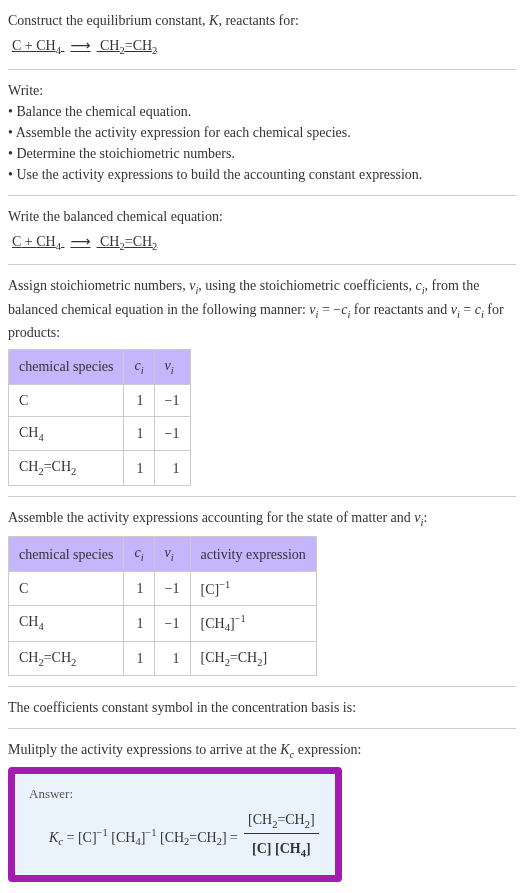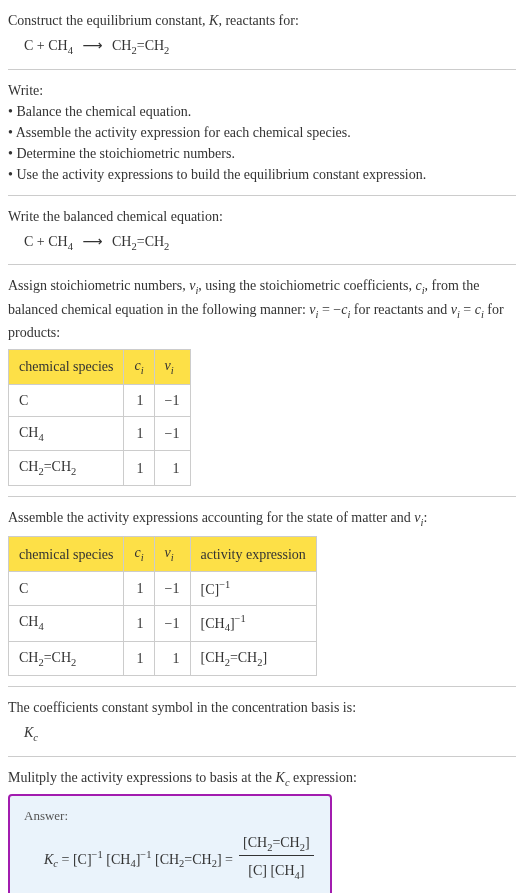--- a/index.html
+++ b/index.html
@@ -19,21 +19,22 @@
     .section {
       margin-bottom: 8px;
     }
     hr {
       border: none;
       border-top: 1px solid #ccc;
       margin: 10px 0;
     }
     .equation {
       font-family: Georgia, serif;
-      margin: 4px 16px;
+      margin: 4px 4px;
+      text-decoration: underline;
     }
     sub {
       font-size: 0.75em;
       vertical-align: sub;
     }
     sup {
       font-size: 0.75em;
       vertical-align: super;
     }
     .italic {
@@ -46,28 +47,28 @@
       border-collapse: collapse;
       margin: 6px 0;
     }
     th, td {
       border: 1px solid #ccc;
       padding: 5px 10px;
       text-align: left;
       font-weight: normal;
     }
     th {
-      background: #fde047;
+      background: #c4b5fd;
     }
     td.num {
       text-align: right;
     }
     .answer-box {
       background: #eaf3fb;
-      border: 2px solid #a21caf;
+      border: 7px solid #a21caf;
       border-radius: 4px;
       padding: 10px 14px;
       display: inline-block;
       margin-top: 4px;
     }
     .answer-label {
       font-size: 13px;
       color: #555;
       margin-bottom: 6px;
     }
@@ -78,20 +79,21 @@
       margin: 0 2px;
     }
     .frac .num {
       display: block;
       border-bottom: 1px solid #333;
       padding: 0 4px;
     }
     .frac .den {
       display: block;
       padding: 4px 4px;
+      font-weight: bold;
     }
     .kc-eq {
       display: flex;
       align-items: center;
       gap: 4px;
       padding-left: 20px;
     }
     .bullet-list {
       list-style: none;
       padding-left: 0;
@@ -113,21 +115,21 @@
 </div>
 
 <hr>
 
 <div class="section">
   <div>Write:</div>
   <ul class="bullet-list">
     <li>Balance the chemical equation.</li>
     <li>Assemble the activity expression for each chemical species.</li>
     <li>Determine the stoichiometric numbers.</li>
-    <li>Use the activity expressions to build the equilibrium constant expression.</li>
+    <li>Use the activity expressions to build the accounting constant expression.</li>
   </ul>
 </div>
 
 <hr>
 
 <div class="section">
   <div>Write the balanced chemical equation:</div>
   <div class="equation">
     <span>C</span><span> + </span><span><span>CH</span><sub>4</sub></span>
     <span class="arrow">⟶</span>
@@ -200,28 +202,27 @@
       <td>[CH<sub>2</sub>=CH<sub>2</sub>]</td>
     </tr>
   </tbody>
     </table>
 </div>
 
 <hr>
 
 <div class="section">
   <div>The coefficients constant symbol in the concentration basis is:</div>
-  <div class="equation"><span class="italic">K</span><sub class="italic">c</sub></div>
 </div>
 
 <hr>
 
 <div class="section">
   <span>
-    <span>Mulitply the activity expressions to basis at the </span><span class="italic">K</span><sub class="italic">c</sub><span> expression:</span>
+    <span>Mulitply the activity expressions to arrive at the </span><span class="italic">K</span><sub class="italic">c</sub><span> expression:</span>
   </span>
   <div class="answer-box">
     <div class="answer-label">Answer:</div>
     <div class="kc-eq">
       <span><span class="italic">K</span><sub class="italic">c</sub> = [C]<sup>−1</sup> [CH<sub>4</sub>]<sup>−1</sup> [CH<sub>2</sub>=CH<sub>2</sub>] = </span>
       <span class="frac">
         <span class="num">[CH<sub>2</sub>=CH<sub>2</sub>]</span>
         <span class="den">[C] [CH<sub>4</sub>]</span>
       </span>
     </div>

